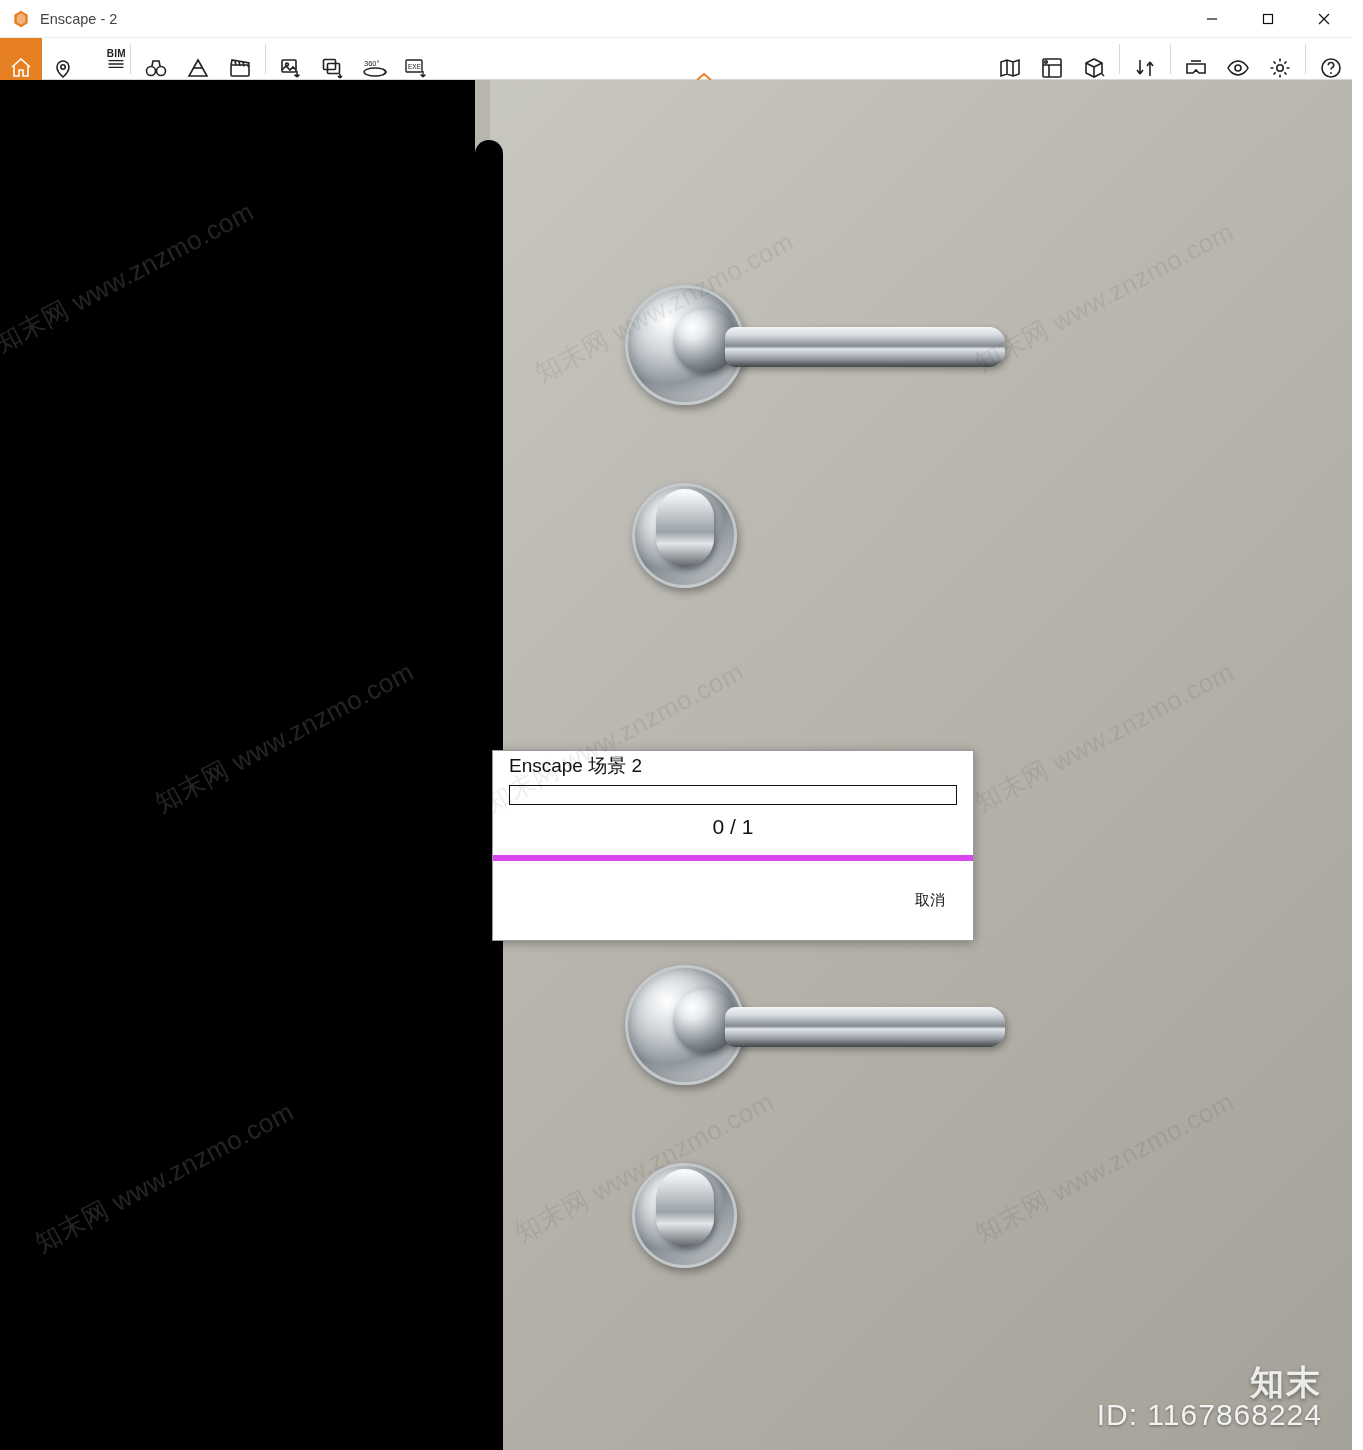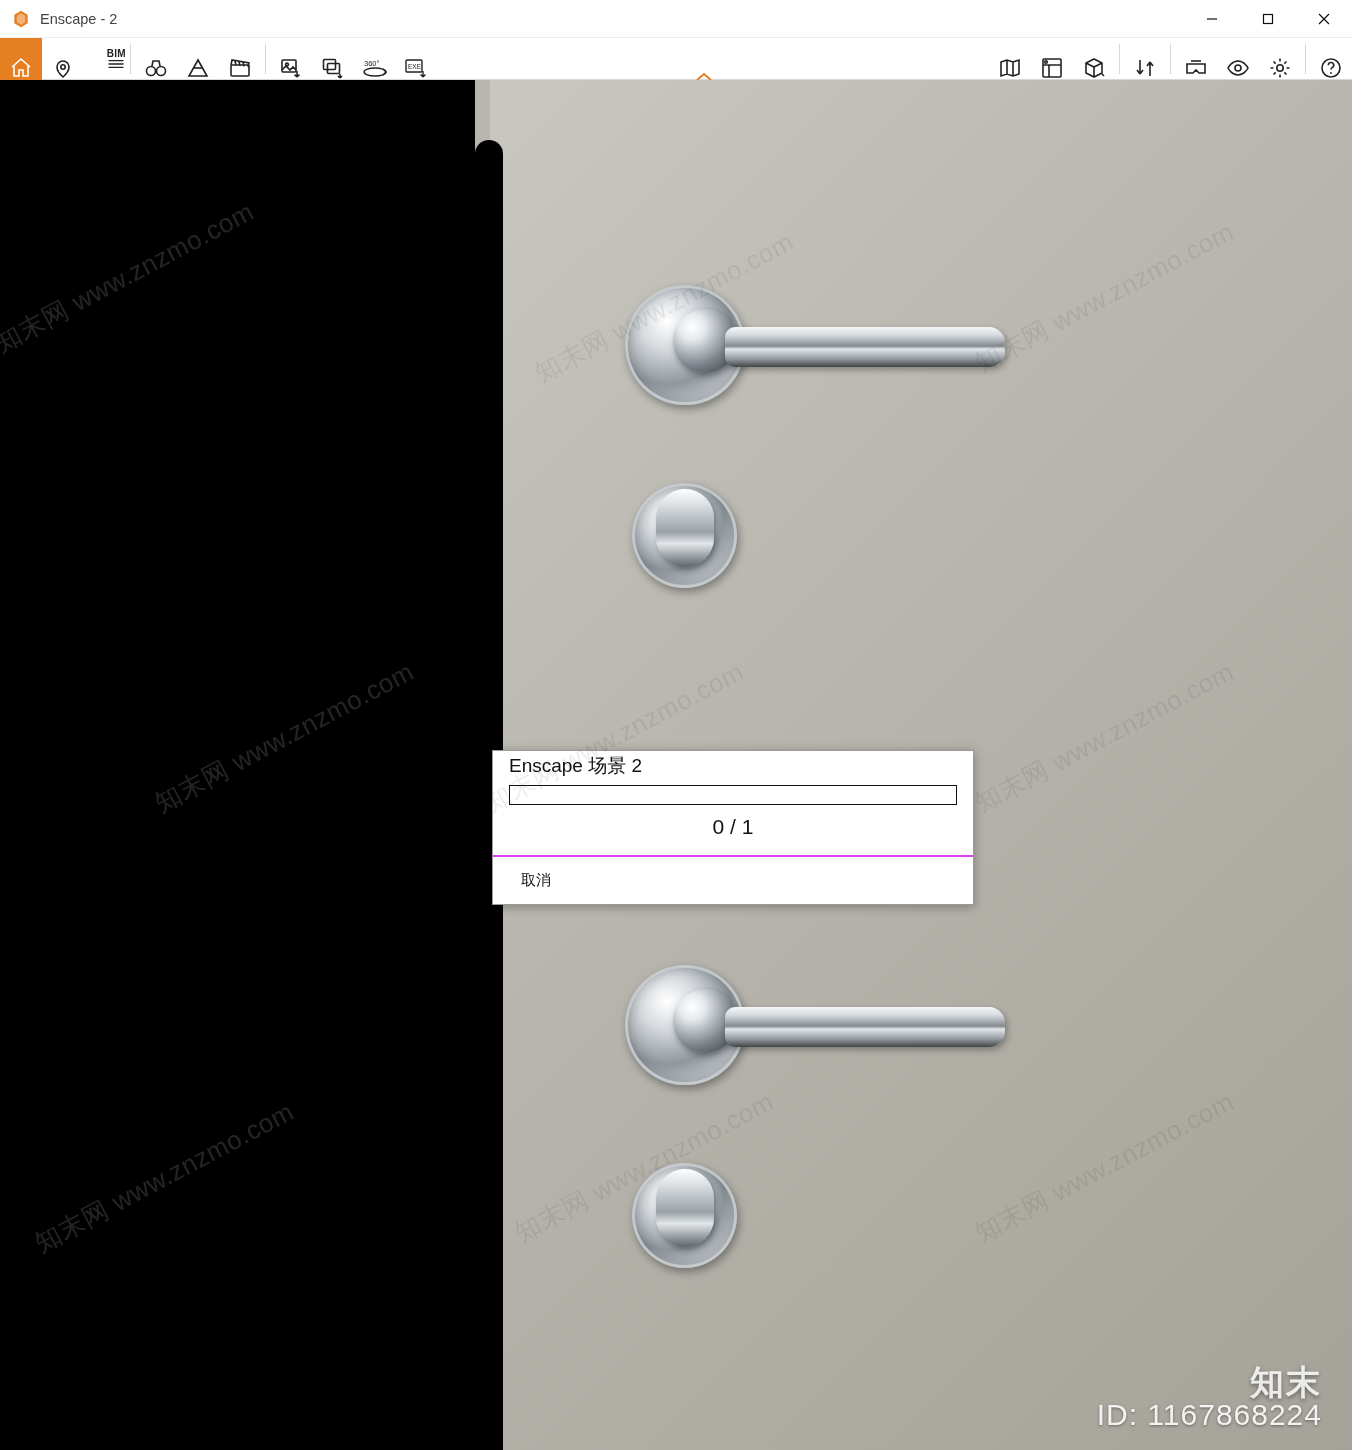--- a/index.html
+++ b/index.html
@@ -45,21 +45,21 @@
   .thumbturn { position:absolute; width:58px; height:78px; border-radius:29px;
     background:linear-gradient(180deg,#fefefe 0%,#dfe3e6 18%,#9ba2a8 55%,#e2e6e9 70%,#5e646a 100%);
     box-shadow:2px 3px 5px rgba(0,0,0,0.3); }
 
   
   .dialog { position:absolute; left:492px; top:670px; width:482px; background:#fff; border:1px solid #9a9a9a; box-shadow:0 2px 10px rgba(0,0,0,0.3); }
   .dialog .d-title { font-size:15px; font-weight:700; padding:11px 16px 6px; color:#111; }
   .dialog .d-sub { font-size:19px; padding:2px 16px 6px; color:#111; }
   .dialog .d-progress { margin:0 16px; height:20px; background:#fff; border:1px solid #111; }
   .dialog .d-count { text-align:center; padding:10px 0 16px; font-size:21px; color:#111; }
-  .dialog .d-footer { border-top:2px solid #d946ef; display:flex; padding:12px 22px; }
+  .dialog .d-footer { border-top:6px solid #d946ef; display:flex; justify-content:flex-end; padding:28px 22px; }
   .dialog .d-cancel { font-size:15px; color:#111; background:none; border:none; padding:2px 6px; }
 
   
   .wm { position:absolute; color:rgba(255,255,255,0.14); font-size:26px; transform:rotate(-28deg); pointer-events:none; white-space:nowrap; letter-spacing:0.5px; }
   .brand { position:absolute; right:30px; bottom:44px; color:rgba(255,255,255,0.85); font-size:34px; font-weight:600; letter-spacing:2px; text-shadow:0 2px 4px rgba(0,0,0,0.4);}
   .idline { position:absolute; right:30px; bottom:18px; color:rgba(255,255,255,0.9); font-size:30px; letter-spacing:1px; text-shadow:0 1px 3px rgba(0,0,0,0.4);}
 
   svg { display:block; }
 </style>
 </head>

